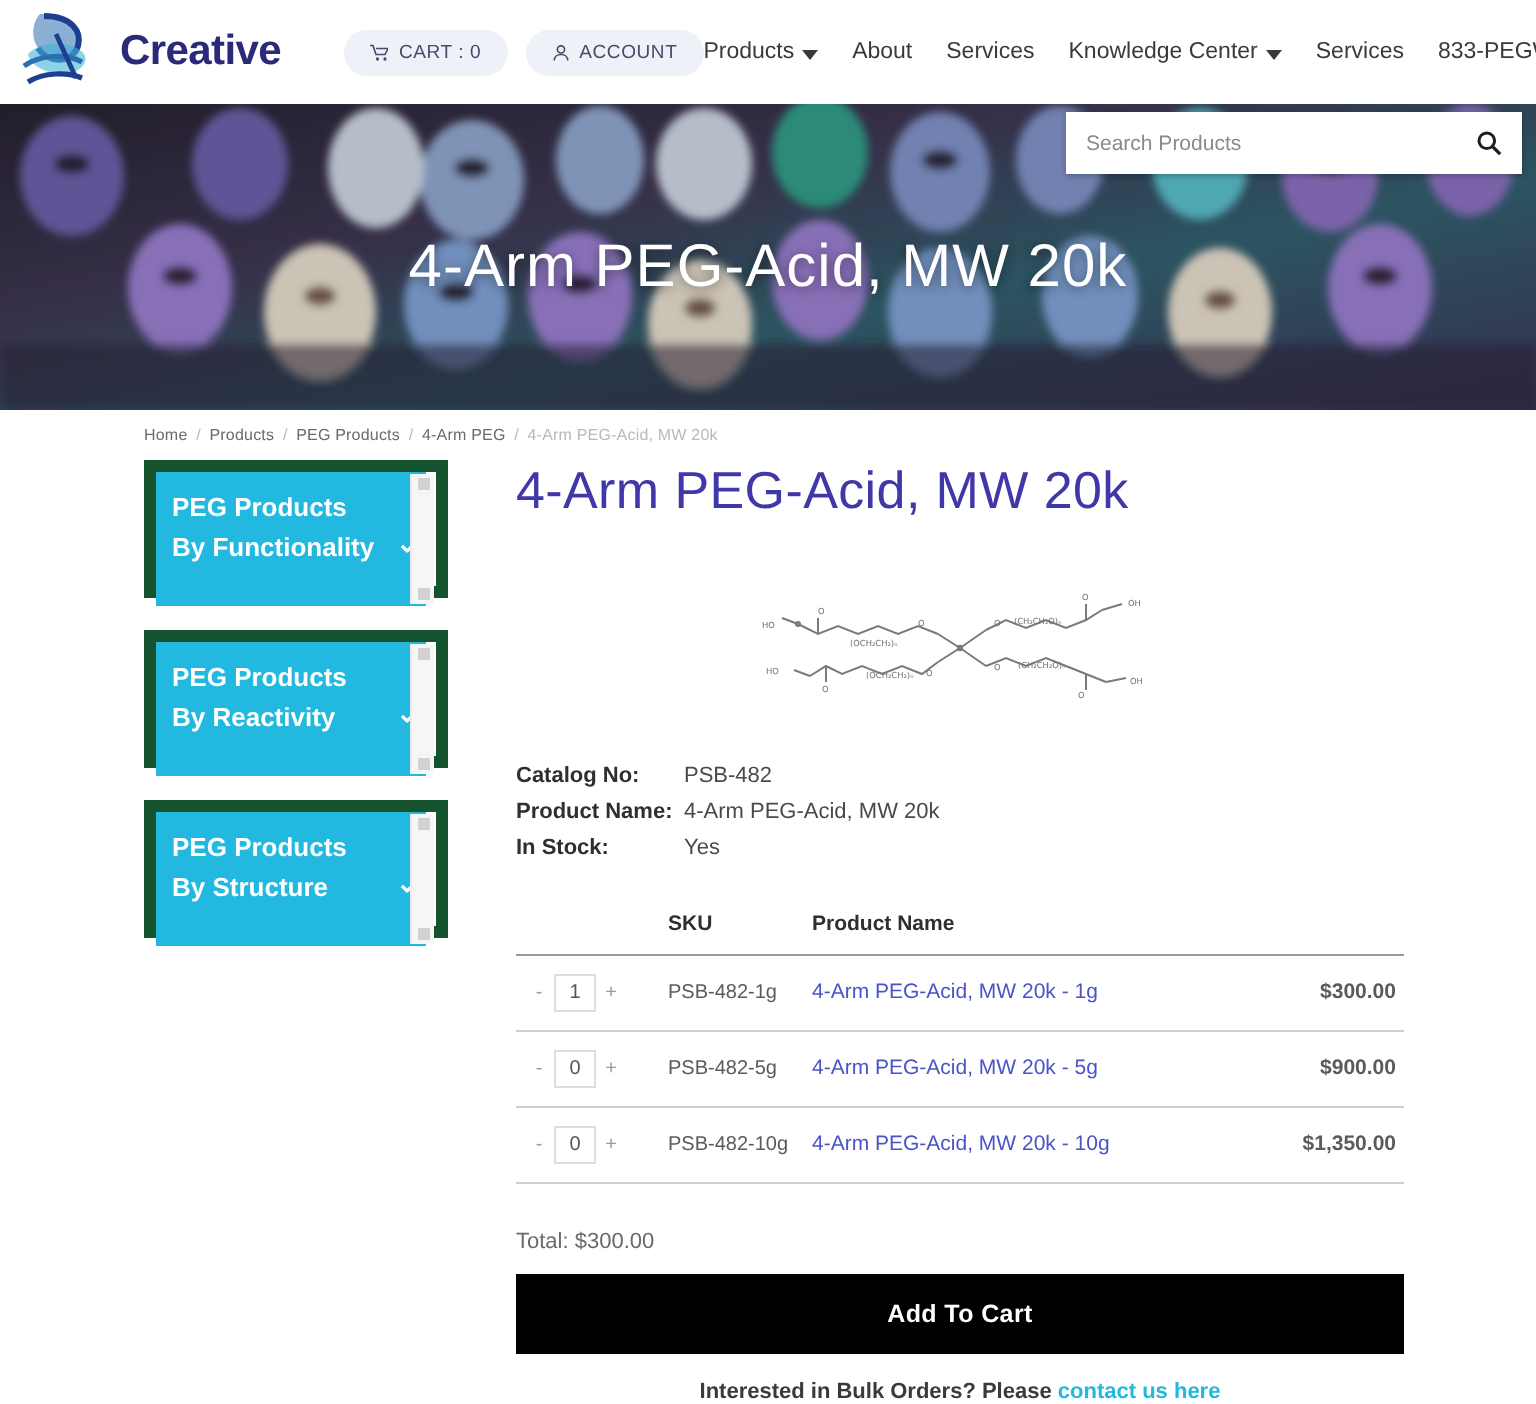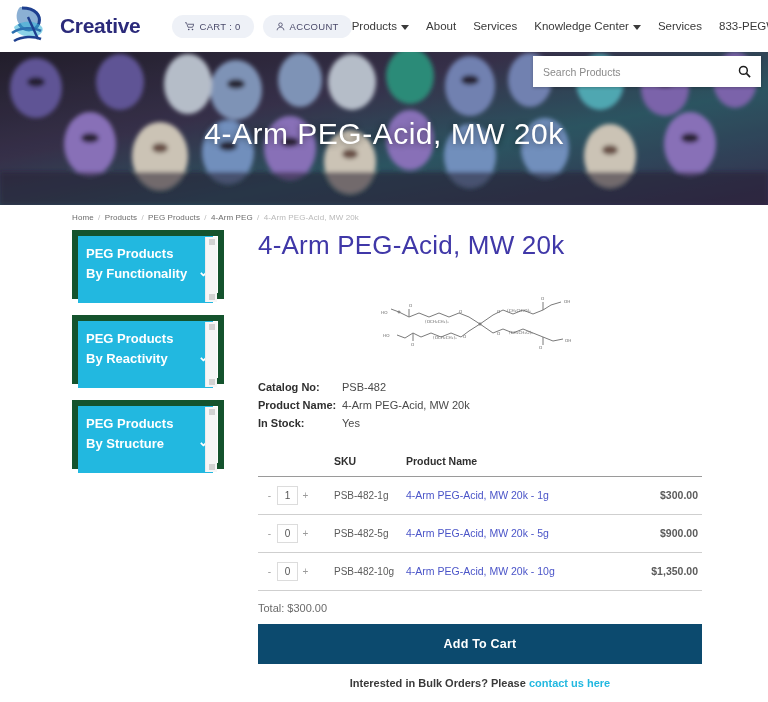--- a/index.html
+++ b/index.html
@@ -253,29 +253,29 @@
     font-family: "Liberation Sans", sans-serif;
     color: #555;
     outline: none;
     padding: 0;
   }
   td.c-skucode { color: #6a6a6a; font-size: 10px; white-space: nowrap; }
   td.c-name a { color: #4a54c8; text-decoration: none; font-size: 10.5px; }
   td.c-price { text-align: right; font-weight: bold; color: #2f2f2f; font-size: 10.5px; white-space: nowrap; margin-top: 43px; }
 
   .total {
-    margin-top: 11px;
+    margin-top: 23px;
     font-size: 11px;
     color: #6a6a6a;
   }
   .addcart {
     display: block;
     width: 100%;
     margin-top: 10px;
-    background: #0c4a6e;
+    background: #000000;
     color: #ffffff;
     border: none;
     padding: 13px 0;
     font-size: 12.5px;
     font-weight: bold;
     font-family: "Liberation Sans", sans-serif;
     cursor: pointer;
     letter-spacing: 0.2px;
   }
   .bulk {

